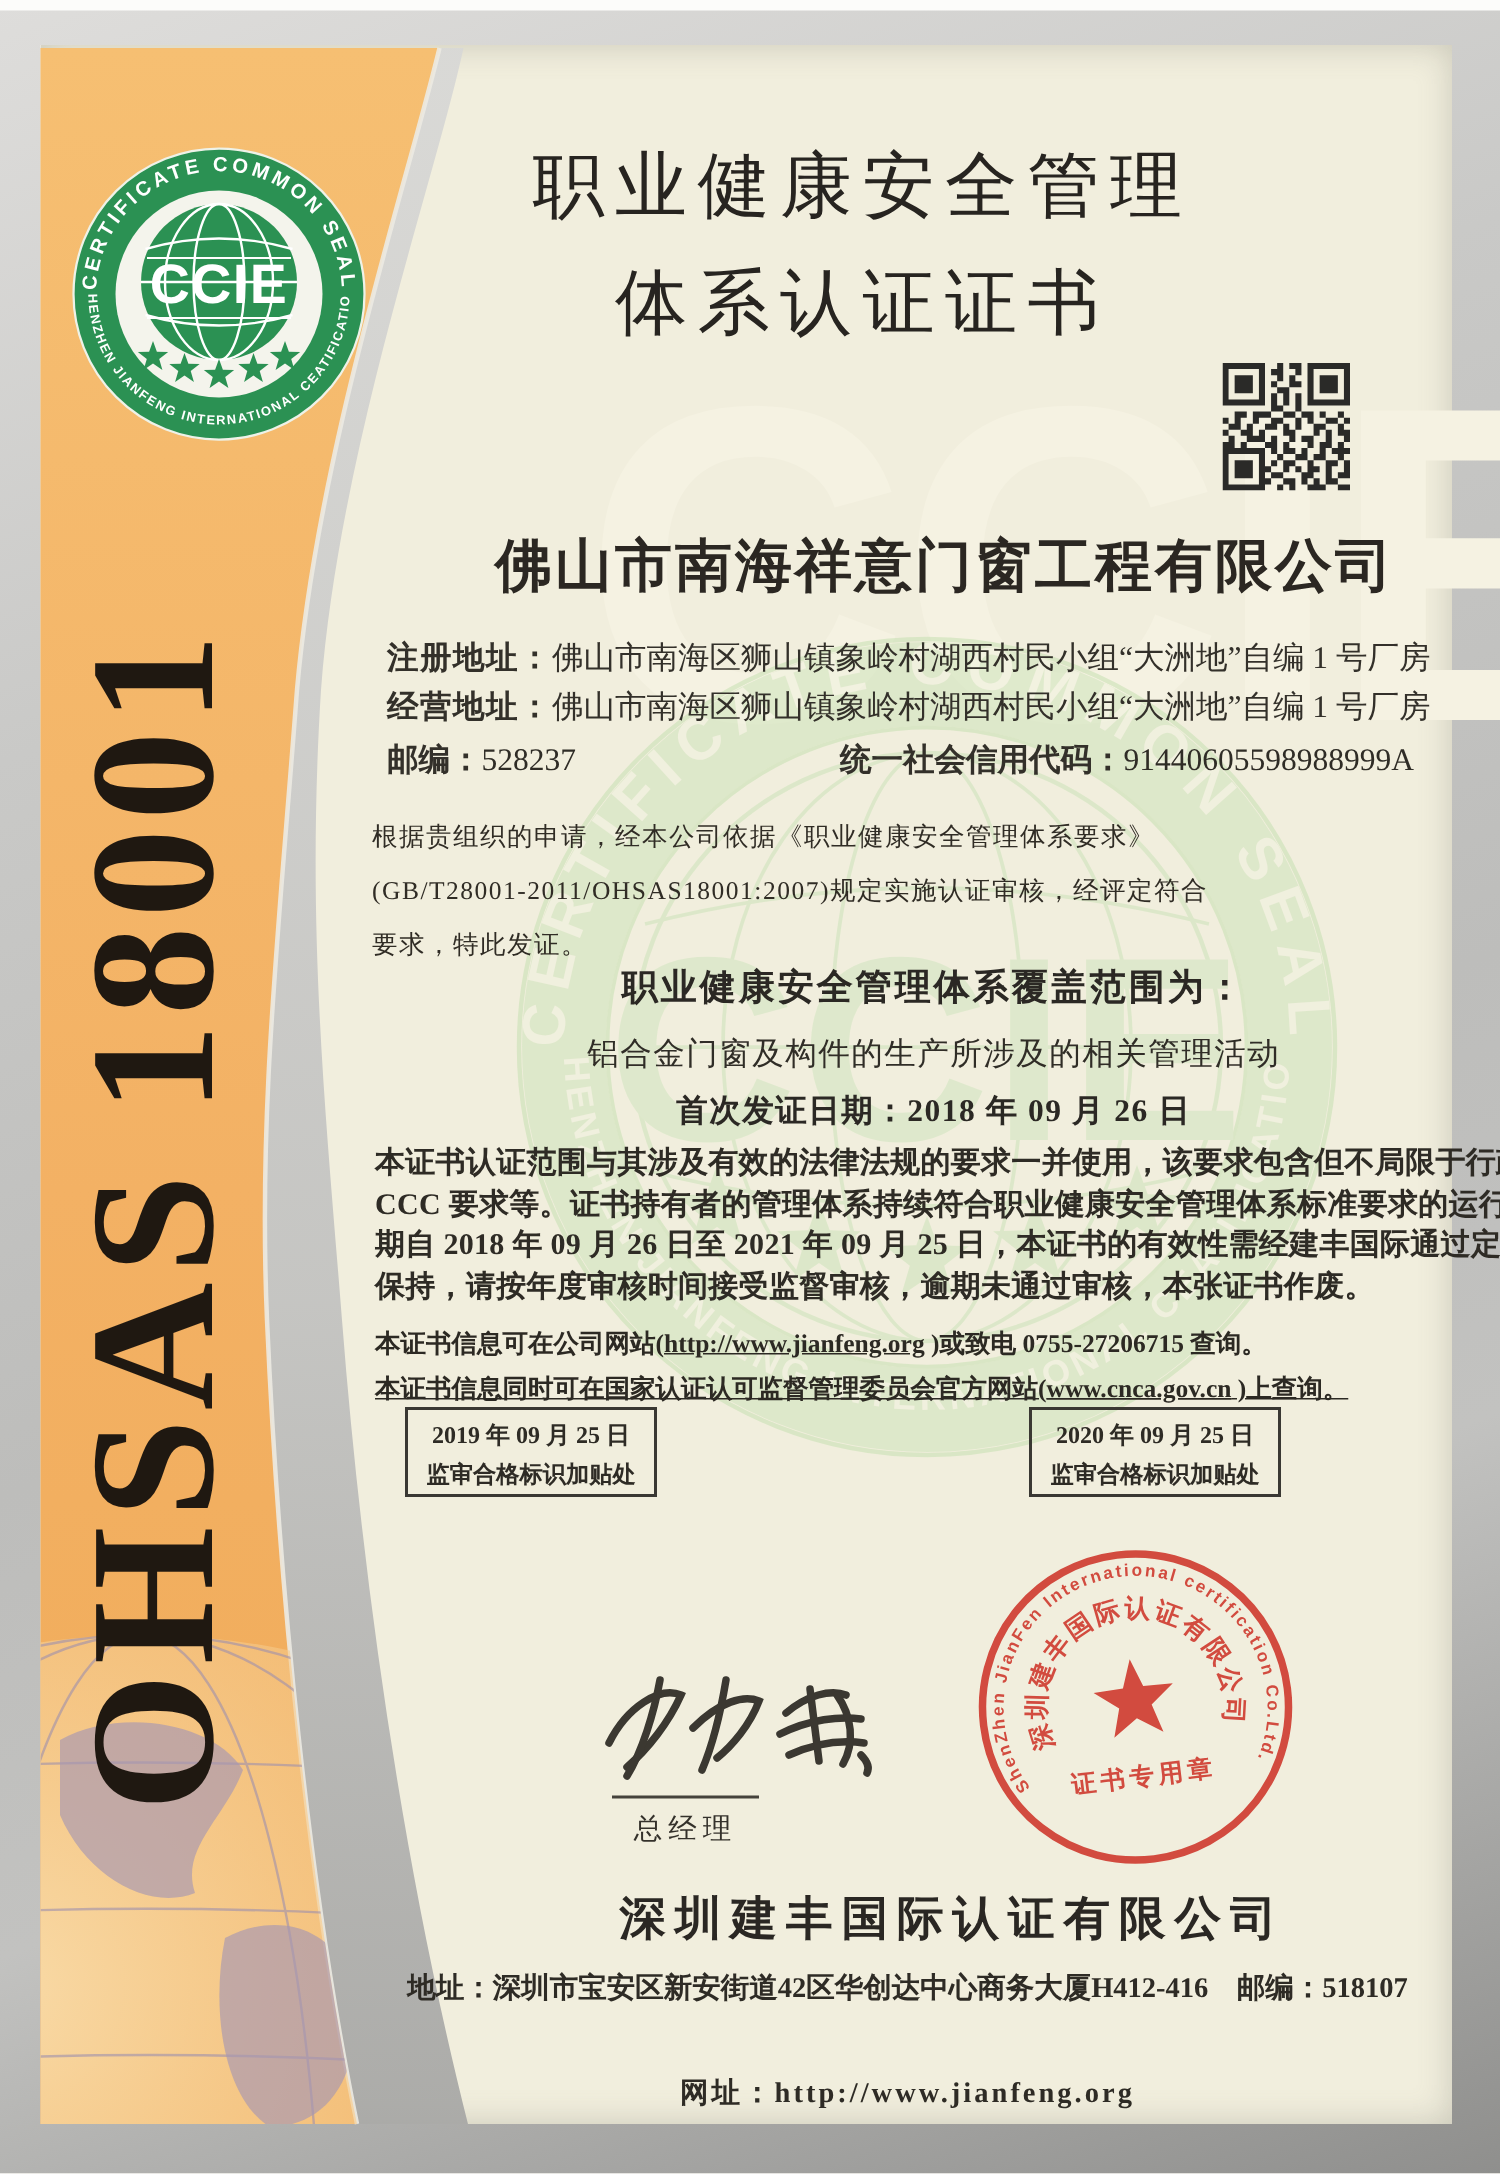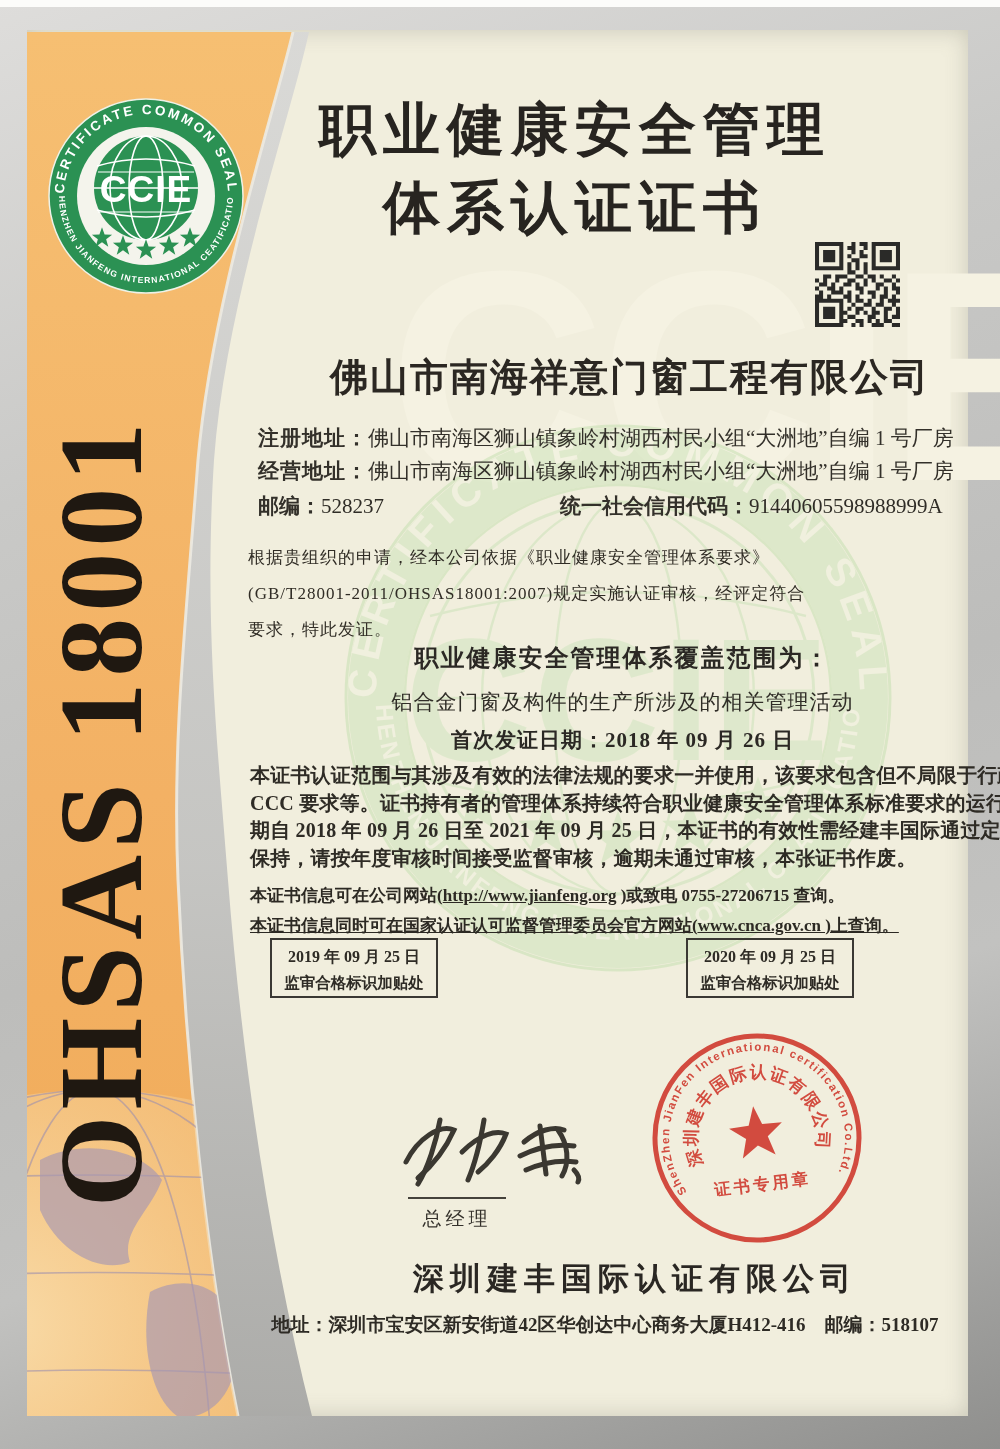--- a/index.html
+++ b/index.html
@@ -5,21 +5,21 @@
   html,body{margin:0;padding:0;background:#ffffff;}
   #page{position:relative;width:1000px;height:1449px;margin:0 auto;overflow:hidden;
         font-family:"Liberation Serif","DejaVu Serif",serif;
         background:linear-gradient(160deg,#dedddb 0%,#c9c9c7 28%,#bdbdbb 55%,#c2c2c0 72%,#8f8f8d 100%);}
   .topstrip{position:absolute;left:0;top:0;width:1000px;height:7px;background:#fcfcfa;}
   .paper{position:absolute;left:27px;top:30px;width:941px;height:1386px;background:#f1eedd;
          box-shadow:inset 0 0 22px rgba(110,108,100,.30);}
   .abs{position:absolute;}
   .ctr{text-align:center;}
   .nowrap{white-space:nowrap;}
-  .title{font-size:57px;font-weight:700;color:#272420;letter-spacing:7px;}
+  .title{font-size:48px;font-weight:400;color:#272420;letter-spacing:7px;}
   .certno-label{font-size:24px;font-weight:700;color:#2b2824;}
   .certno-val{font-family:"Liberation Sans","DejaVu Sans",sans-serif;font-size:25px;font-weight:700;color:#2b2824;letter-spacing:1px;}
   .company{font-size:38px;font-weight:700;color:#2b2722;letter-spacing:2px;}
   .addr-line{font-size:21px;color:#33302a;}
   .addr-line .lbl{font-weight:700;letter-spacing:1px;}
   .post-lbl{font-size:21px;font-weight:700;color:#33302a;}
   .post-val{font-family:"Liberation Serif","DejaVu Serif",serif;font-size:21px;color:#2f2c26;}
   .body-line{font-size:17px;color:#302c25;letter-spacing:1px;font-weight:500;}
   .scope-head{font-size:24px;font-weight:700;color:#2b2824;letter-spacing:2px;}
   .scope-text{font-size:21px;color:#302d27;font-weight:500;letter-spacing:1px;}
@@ -204,20 +204,21 @@
       <div class="d nowrap">2019 年 09 月 25 日</div>
       <div class="l nowrap">监审合格标识加贴处</div>
     </div>
     <div class="abs audit-box ctr" style="left:686px;top:938px;width:164px;height:56px;">
       <div class="d nowrap">2020 年 09 月 25 日</div>
       <div class="l nowrap">监审合格标识加贴处</div>
     </div>
 
     <div class="abs issuer-name ctr nowrap" style="left:270px;top:1258px;width:730px;">深圳建丰国际认证有限公司</div>
     <div class="abs issuer-line ctr nowrap" style="left:240px;top:1312px;width:730px;">地址：深圳市宝安区新安街道42区华创达中心商务大厦H412-416　邮编：518107</div>
+    <div class="abs issuer-line ctr nowrap" style="left:240px;top:1382px;width:730px;letter-spacing:2px;">网址：http://www.jianfeng.org</div>
   </div>
 
   <svg class="abs" style="left:388px;top:1100px;z-index:7;" width="220" height="95" viewBox="0 0 220 95" xmlns="http://www.w3.org/2000/svg">
     <g fill="none" stroke="#3b3831" stroke-width="5" stroke-linecap="round">
       <path d="M18,62 C30,38 52,24 66,30 C58,48 44,66 30,78"></path>
       <path d="M52,20 C48,42 40,68 30,84"></path>
       <path d="M74,52 C92,34 108,30 118,34 C112,50 100,64 90,72"></path>
       <path d="M96,20 C92,44 86,66 80,80"></path>
       <path d="M136,42 C150,30 166,26 176,30"></path>
       <path d="M132,56 C152,46 172,44 186,46"></path>

